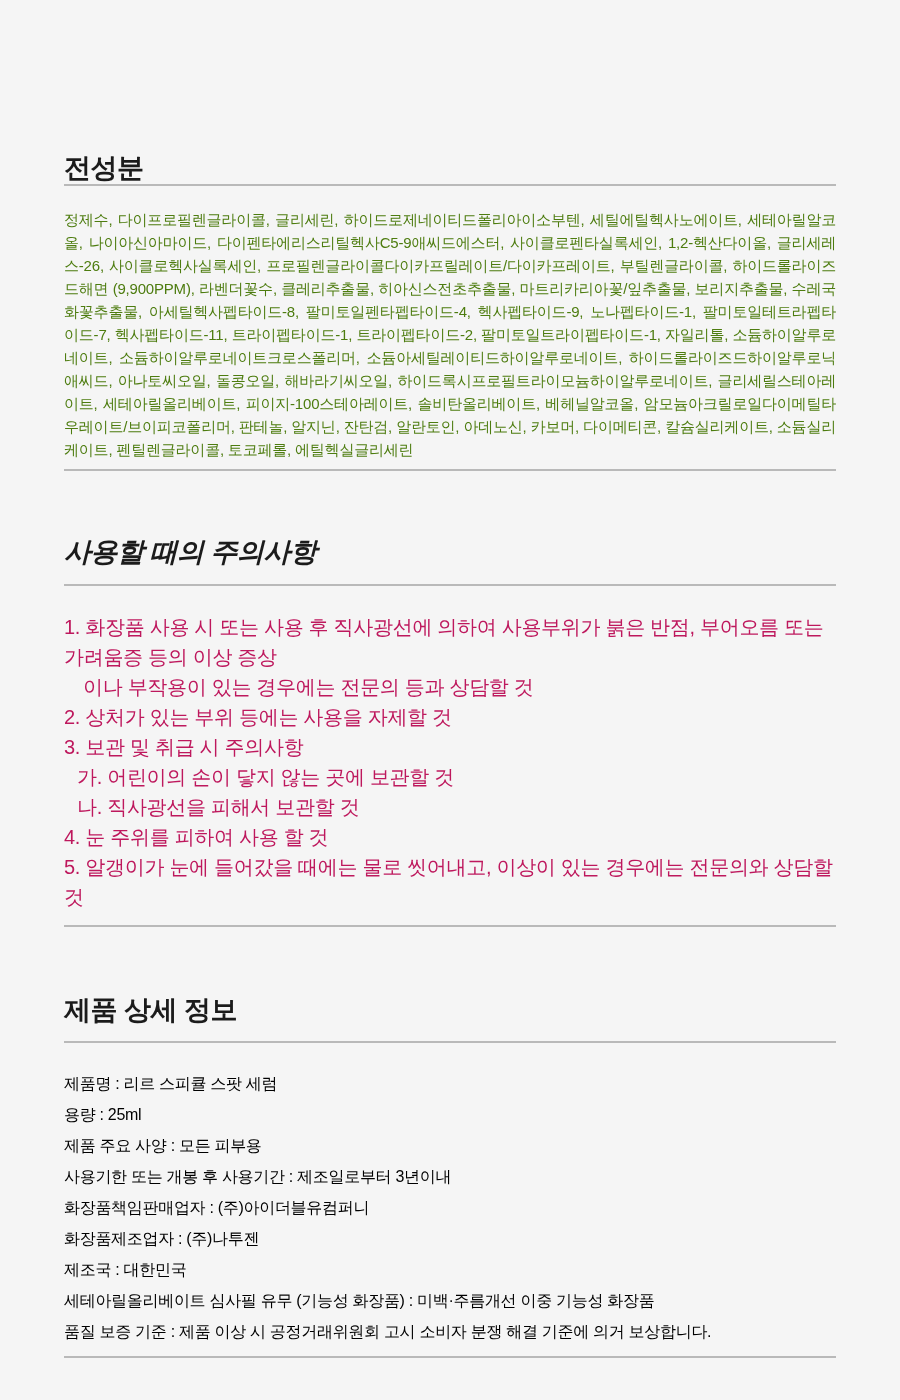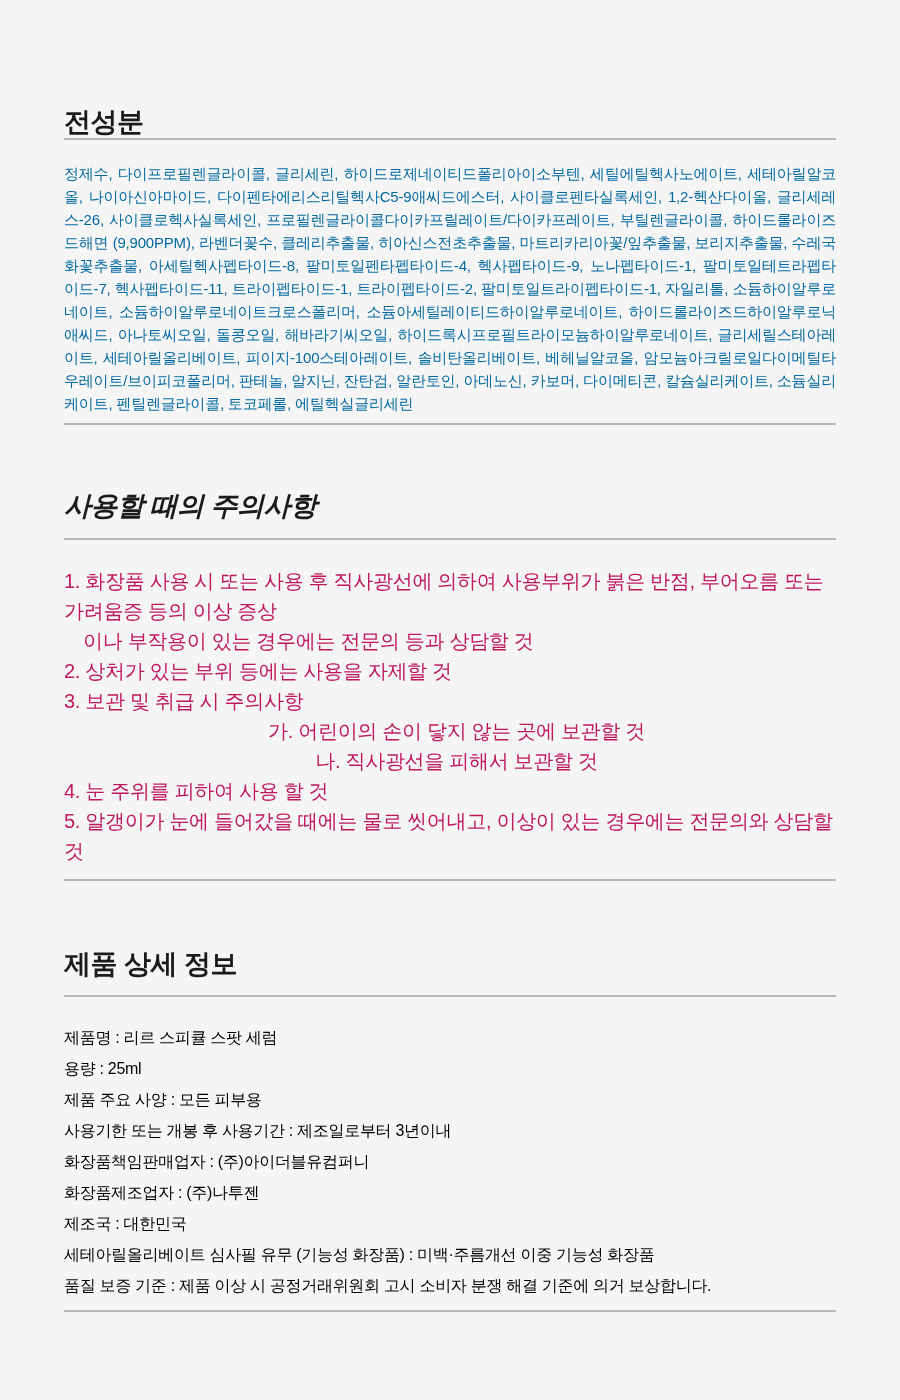--- a/index.html
+++ b/index.html
@@ -9,20 +9,21 @@
   body{
     width:900px;height:1400px;
     background:var(--bg);
     font-family:"Liberation Sans","DejaVu Sans",sans-serif;
     overflow:hidden;
   }
   .page{
     box-sizing:border-box;
     width:900px;height:1176px;
     padding:10px 64px;
+    margin-top:46px;
   }
   h2.section-title{
     margin:0;
     font-size:27px;
     line-height:31px;
     font-weight:700;
     color:var(--heading);
     letter-spacing:-0.5px;
   }
   .sec-ingredients h2.section-title{padding-top:97px;}
@@ -33,35 +34,35 @@
     border-top:2px solid var(--rule);
     margin:0;
   }
   .rule-after-title{margin-top:14px;}
   .sec-precautions .rule-after-title{margin-top:16px;}
   .sec-details .rule-after-title{margin-top:15px;}
   .ingredients-text{
     margin:22px 0 0 0;
     font-size:15px;
     line-height:23px;
-    color:#0369a1;
+    color:#4d7c0f;
     text-align:justify;
     word-break:break-all;
     letter-spacing:-0.2px;
   }
   .sec-ingredients .rule-after-body{margin-top:8px;}
   .precaution-list{
     margin-top:26px;
     font-size:20px;
     line-height:30px;
     color:#be185d;
     letter-spacing:-0.3px;
   }
   .precaution-line.indent-cont{padding-left:19px;}
-  .precaution-line.indent-sub{padding-left:13px;text-align:center;}
+  .precaution-line.indent-sub{padding-left:13px;}
   .sec-precautions .rule-after-body{margin-top:13px;}
   .detail-list{
     margin-top:25px;
     font-size:16px;
     line-height:31px;
     color:#000000;
     letter-spacing:-0.3px;
   }
   .sec-details .rule-after-body{margin-top:9px;}
 </style>

